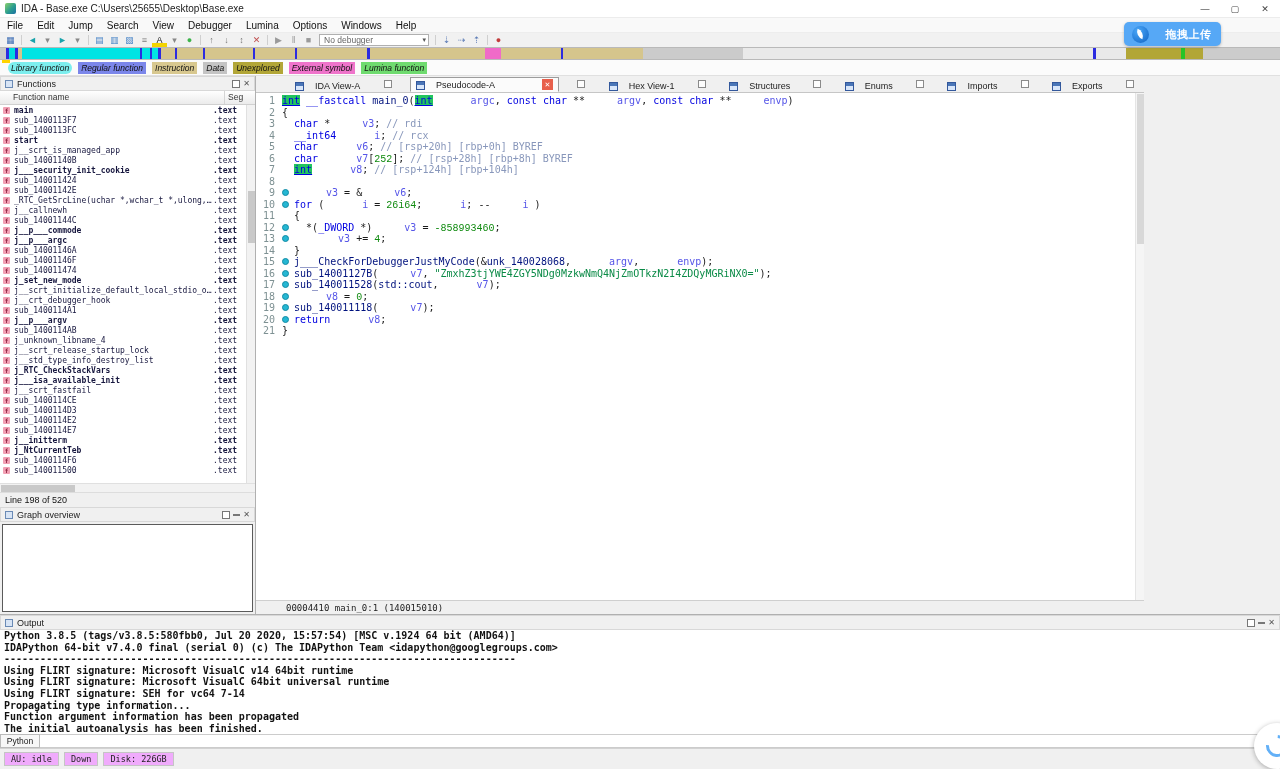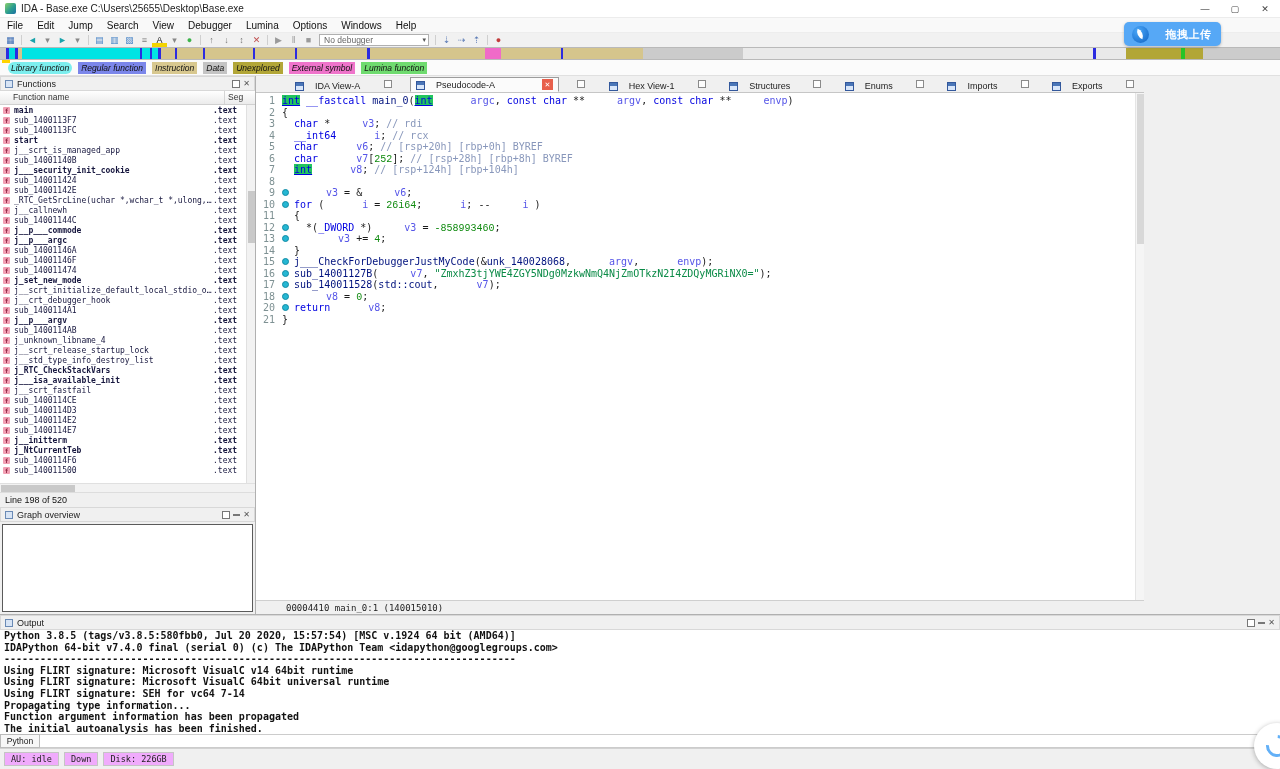--- a/index.html
+++ b/index.html
@@ -482,20 +482,21 @@
           <div class="code-line"><span class="ln">9</span><span class="code-body"><span class="dot"></span><span>  </span><span class="var">v3</span><span> = &amp;</span><span class="var">v6</span><span>;</span></span></div>
           <div class="code-line"><span class="ln">10</span><span class="code-body"><span class="dot"></span><span>  </span><span class="kw">for</span><span> ( </span><span class="var">i</span><span> = </span><span class="num">26i64</span><span>; </span><span class="var">i</span><span>; --</span><span class="var">i</span><span> )</span></span></div>
           <div class="code-line"><span class="ln">11</span><span class="code-body"><span>  {</span></span></div>
           <div class="code-line"><span class="ln">12</span><span class="code-body"><span class="dot"></span><span>    *(</span><span class="kw">_DWORD</span><span> *)</span><span class="var">v3</span><span> = </span><span class="num">-858993460</span><span>;</span></span></div>
           <div class="code-line"><span class="ln">13</span><span class="code-body"><span class="dot"></span><span>    </span><span class="var">v3</span><span> += </span><span class="num">4</span><span>;</span></span></div>
           <div class="code-line"><span class="ln">14</span><span class="code-body"><span>  }</span></span></div>
           <div class="code-line"><span class="ln">15</span><span class="code-body"><span class="dot"></span><span>  </span><span class="fn">j___CheckForDebuggerJustMyCode</span><span>(&amp;</span><span class="glob">unk_140028068</span><span>, </span><span class="var">argv</span><span>, </span><span class="var">envp</span><span>);</span></span></div>
           <div class="code-line"><span class="ln">16</span><span class="code-body"><span class="dot"></span><span>  </span><span class="fn">sub_14001127B</span><span>(</span><span class="var">v7</span><span>, </span><span class="str">"ZmxhZ3tjYWE4ZGY5NDg0MzkwNmQ4NjZmOTkzN2I4ZDQyMGRiNX0="</span><span>);</span></span></div>
           <div class="code-line"><span class="ln">17</span><span class="code-body"><span class="dot"></span><span>  </span><span class="fn">sub_140011528</span><span>(</span><span class="glob">std::cout</span><span>, </span><span class="var">v7</span><span>);</span></span></div>
           <div class="code-line"><span class="ln">18</span><span class="code-body"><span class="dot"></span><span>  </span><span class="var">v8</span><span> = </span><span class="num">0</span><span>;</span></span></div>
+          <div class="code-line"><span class="ln">19</span><span class="code-body"><span class="dot"></span><span>  </span><span class="fn">sub_140011118</span><span>(</span><span class="var">v7</span><span>);</span></span></div>
           <div class="code-line"><span class="ln">20</span><span class="code-body"><span class="dot"></span><span>  </span><span class="kw">return</span><span> </span><span class="var">v8</span><span>;</span></span></div>
           <div class="code-line"><span class="ln">21</span><span class="code-body"><span>}</span></span></div>
         </div>
       <div id="code-vscroll">
         <div id="code-vthumb"></div>
       </div>
     </div>
     <div id="code-status">00004410 main_0:1 (140015010)</div>
   </div>
 </div>

